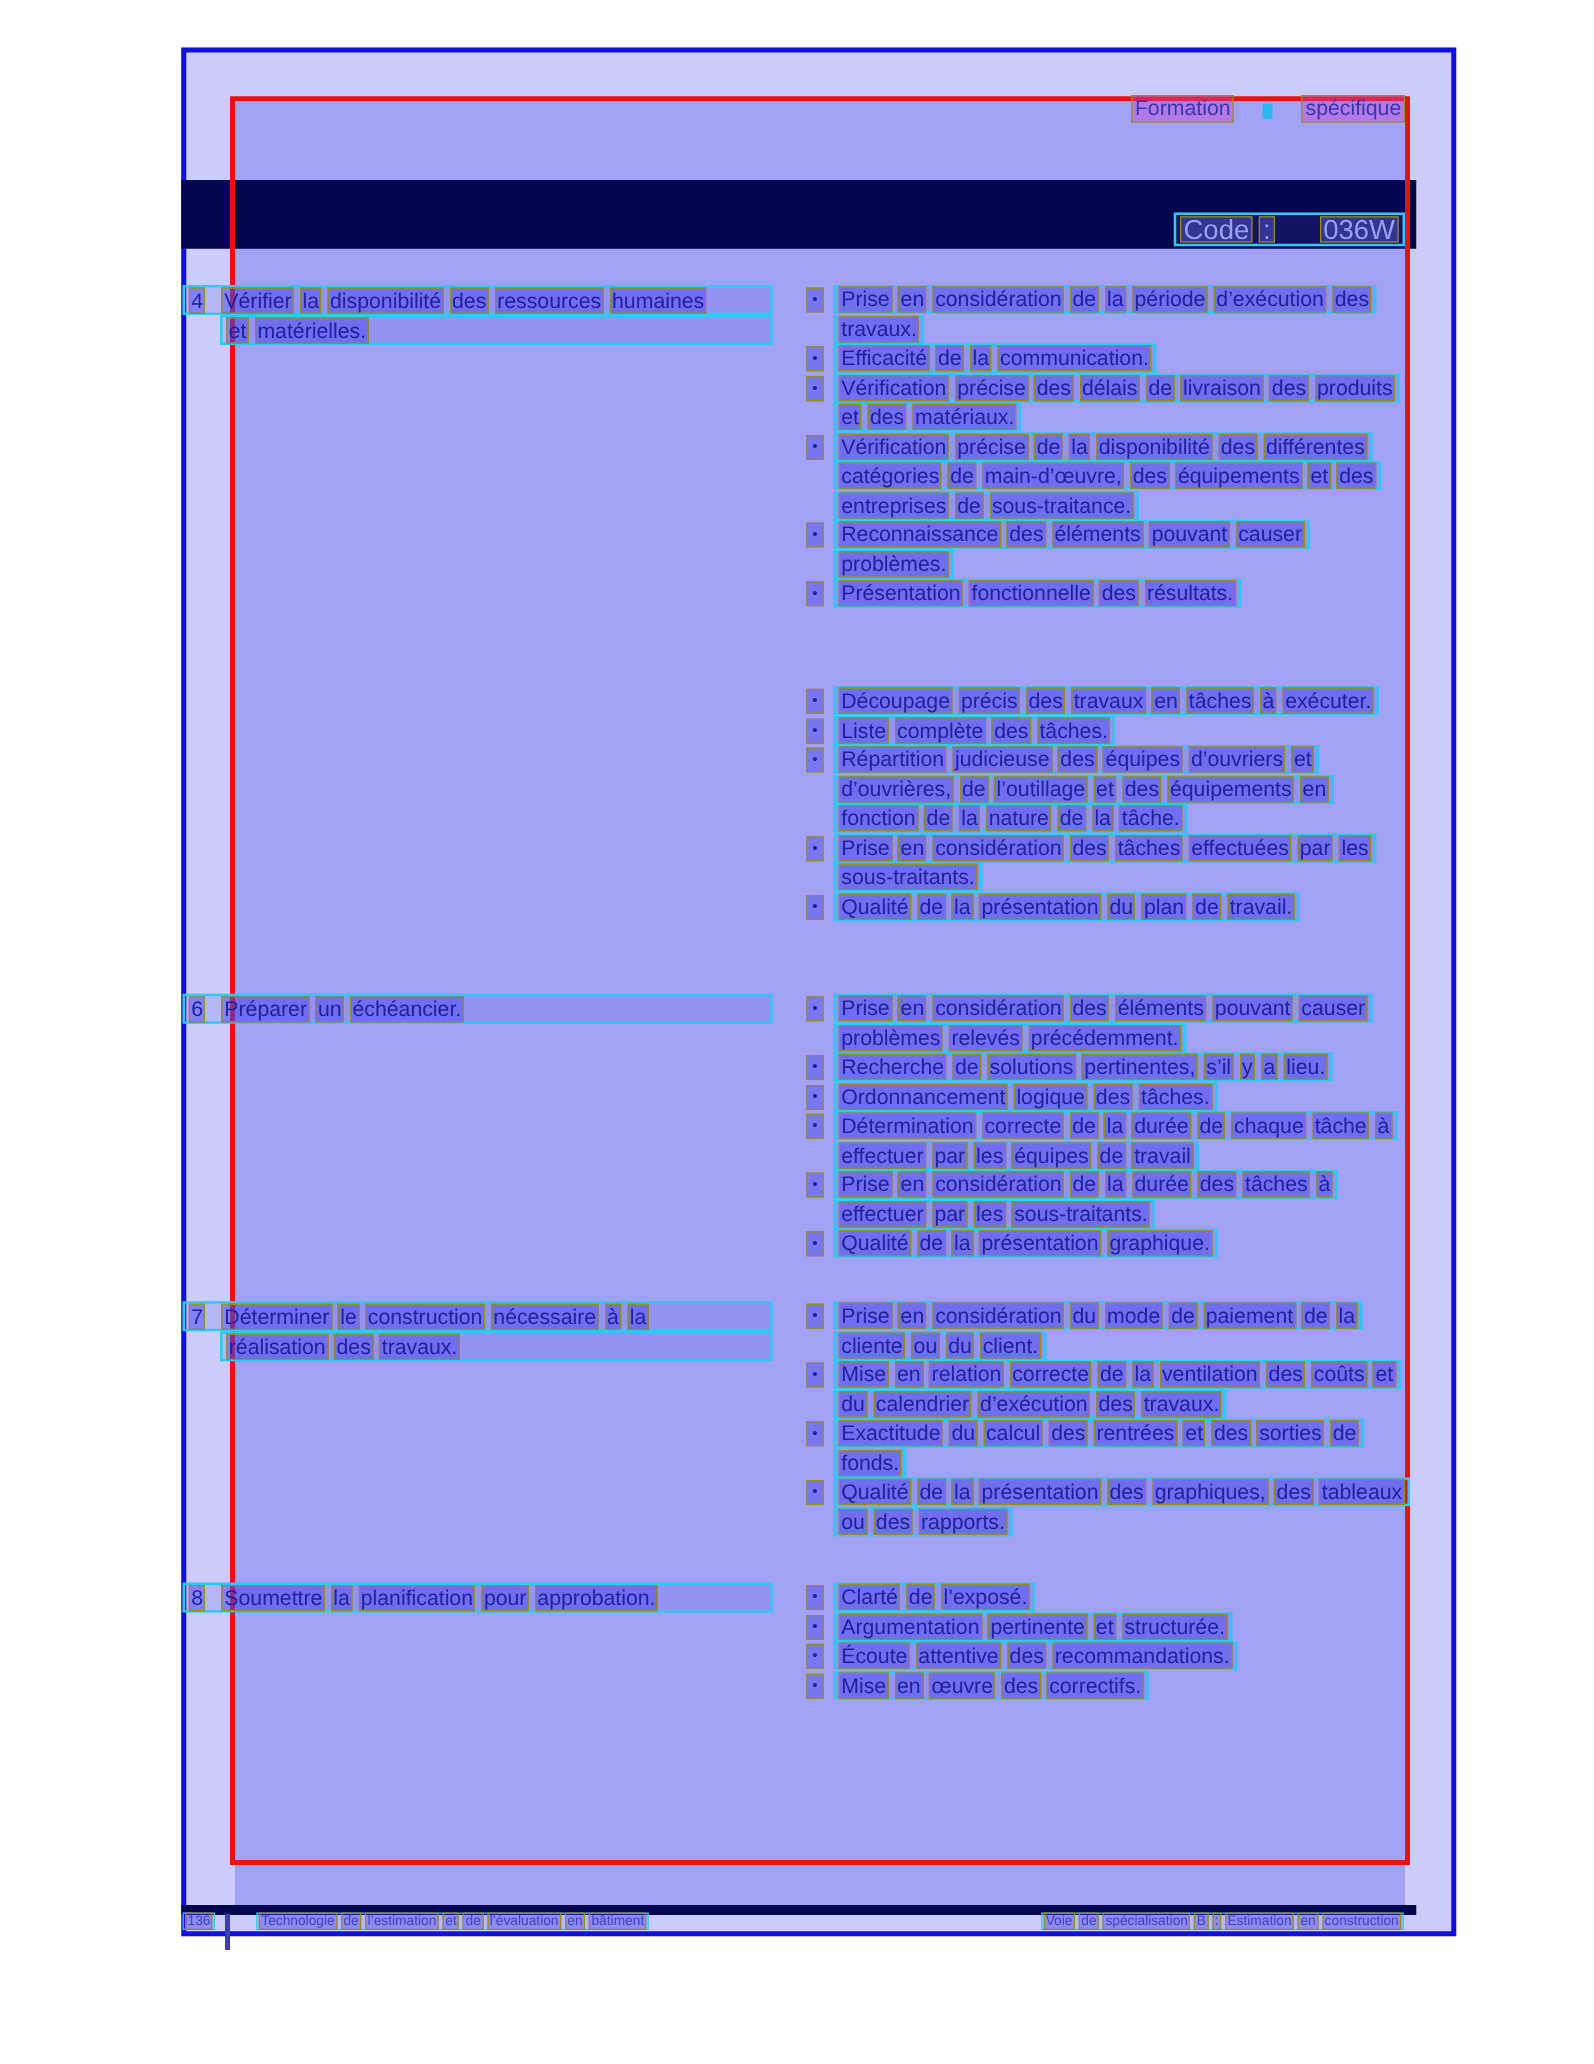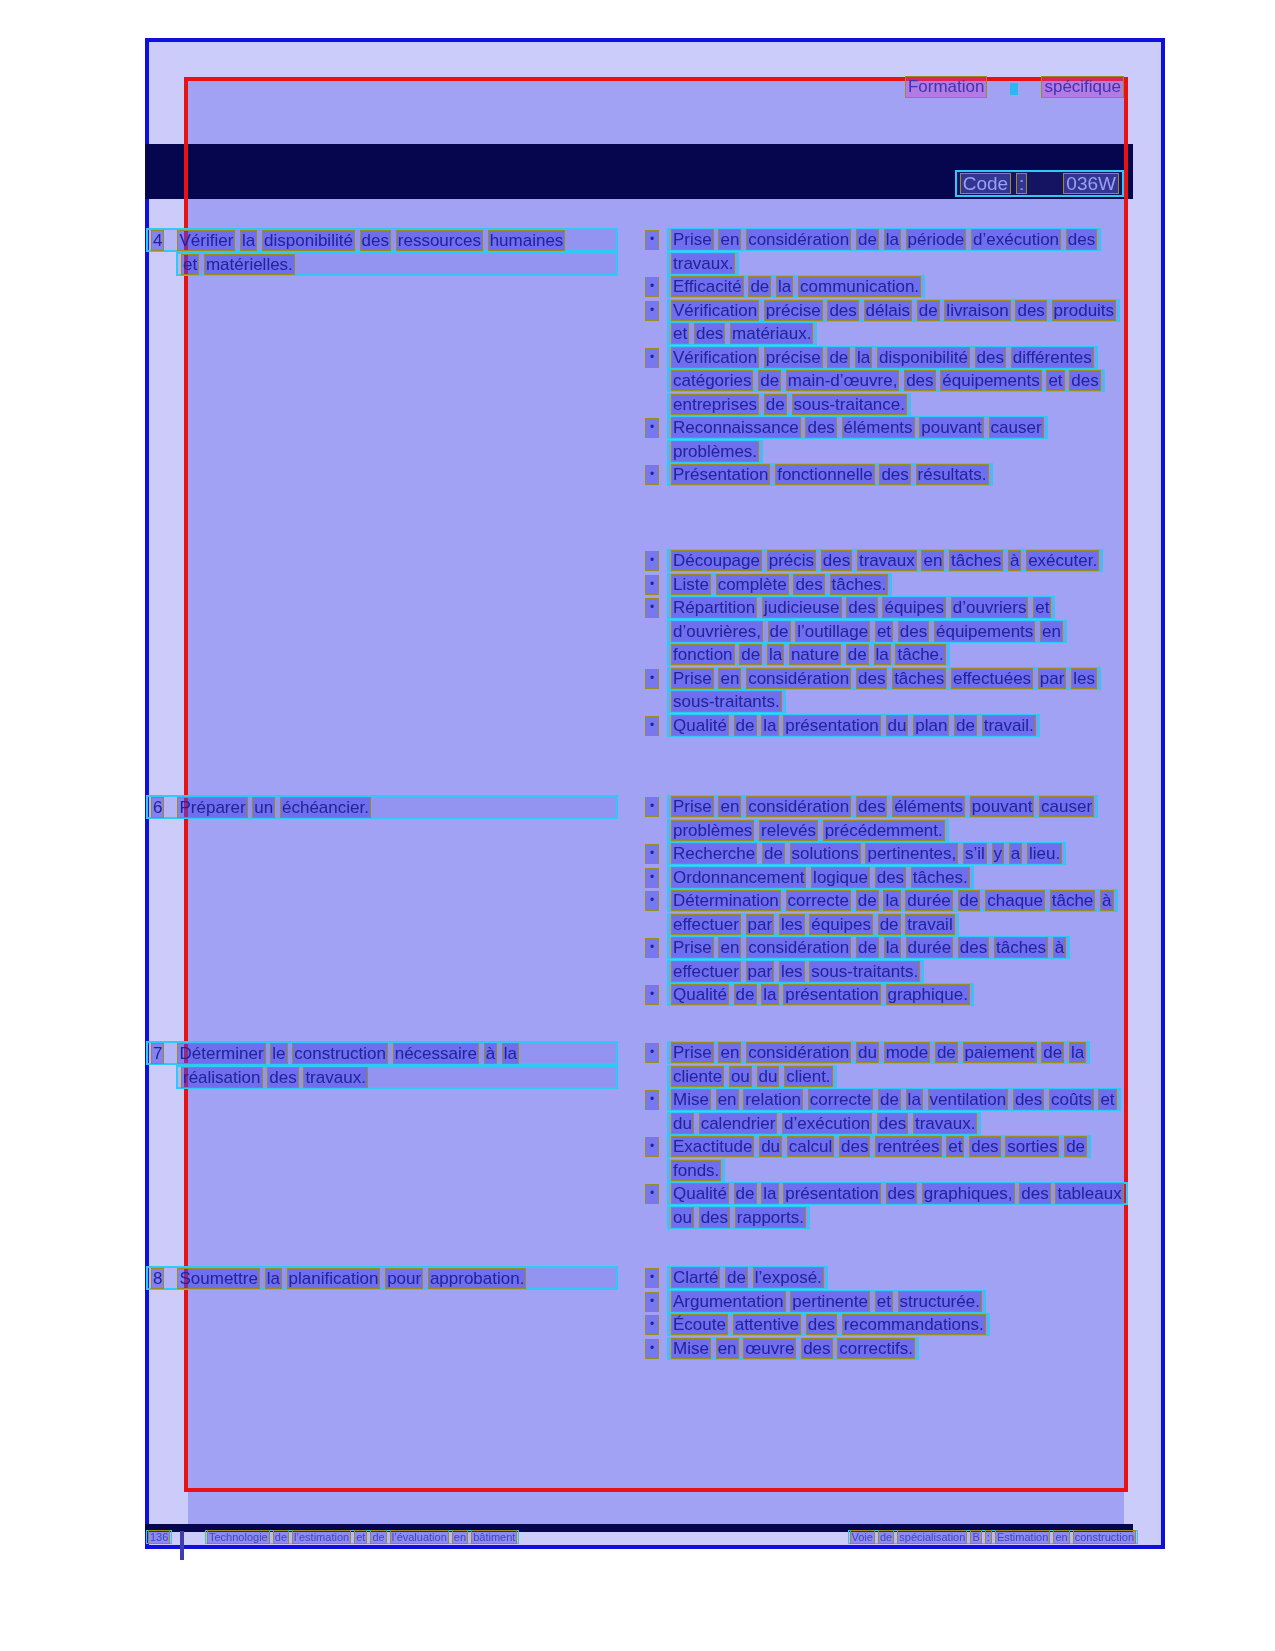--- a/index.html
+++ b/index.html
@@ -37,34 +37,34 @@
   .marker{flex:0 0 auto;width:14px;height:20px;margin-top:2px;text-align:center;font-size:12px;line-height:17px;
           background:rgba(66,66,235,0.45);border:1px solid var(--olive,#9a8c1e);color:var(--ink,#22229a);box-sizing:border-box;}
   .btext{flex:1;}
 
   
   .formation{position:absolute;top:76px;right:151px;display:flex;gap:23px;font-size:17px;line-height:20px;
              z-index:6;align-items:center;}
   .w-pink{background:rgba(205,62,205,0.40);border:1px solid var(--olive,#9a8c1e);color:#3b35b2;padding:0 2px;}
   .gap-cyan{width:8px;height:12px;background:#2bb7f0;align-self:flex-end;margin-bottom:3px;}
   .code-row{position:absolute;top:170px;right:151px;display:flex;align-items:center;gap:5px;z-index:6;
-            border:2px solid var(--cyan,#2ec9f5);background:rgba(120,120,255,0.12);padding:1px 3px;font-size:19px;line-height:19px;}
+            border:2px solid var(--cyan,#2ec9f5);background:rgba(120,120,255,0.12);padding:1px 3px;font-size:22px;line-height:19px;}
   .w-dark{background:rgba(130,130,255,0.30);border:1px solid var(--olive,#9a8c1e);color:#98a0f2;padding:0 2px;}
   .code-spacer{width:26px;}
 
   
   .footer-run{position:absolute;top:1531px;font-size:11px;line-height:13px;z-index:6;white-space:nowrap;
               color:var(--footer-ink,#4444bb);}
   .clone-sm{border:1px solid var(--cyan,#2ec9f5);background:rgba(70,70,235,0.14);padding:0 1px;
             -webkit-box-decoration-break:clone;box-decoration-break:clone;}
   .w-sm{background:rgba(66,66,235,0.38);border:1px solid var(--olive,#9a8c1e);padding:0 1px;color:var(--footer-ink,#4444bb);}
   .caret-bar{position:absolute;left:180px;top:1531px;width:4px;height:29px;background:#3d3dae;z-index:6;}
   .fr-left{left:146px;}
   .fr-title{left:205px;}
-  .fr-right{right:137px;}
+  .fr-right{right:152px;}
 </style>
 </head>
 <body>
 
 <div class="canvas">
   <div class="viewer"></div>
   <div class="doc-fill"></div>
   <div class="band-top"></div>
   <div class="band-bottom"></div>
   <div class="red-rect"></div>

